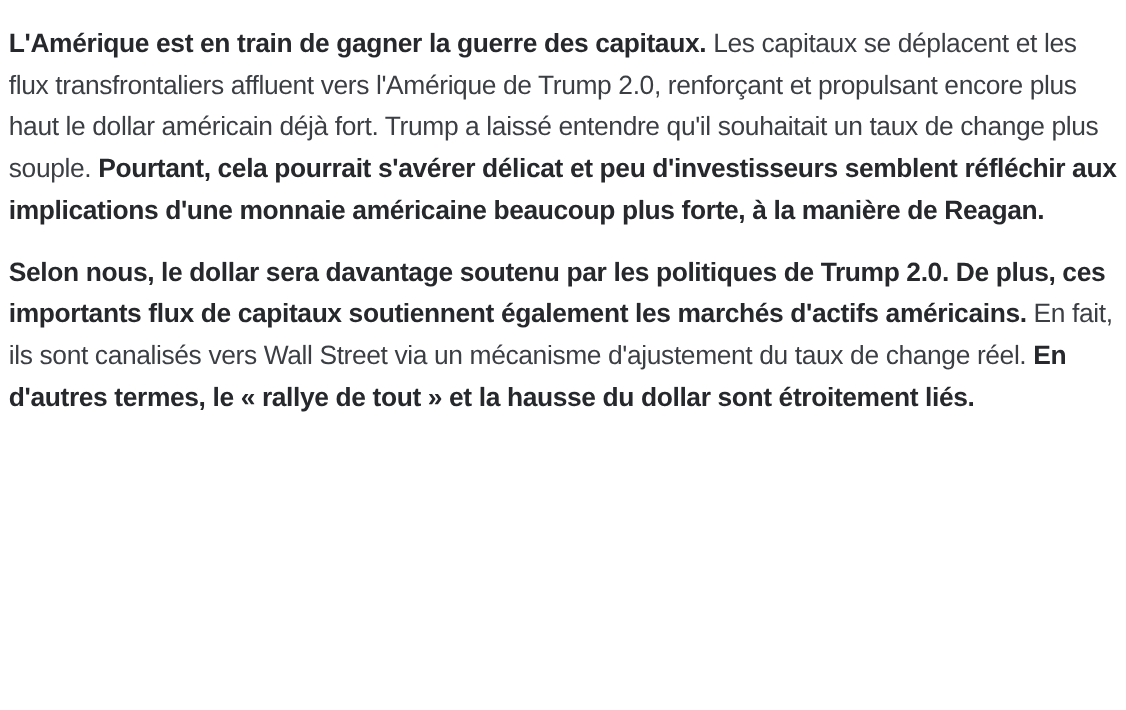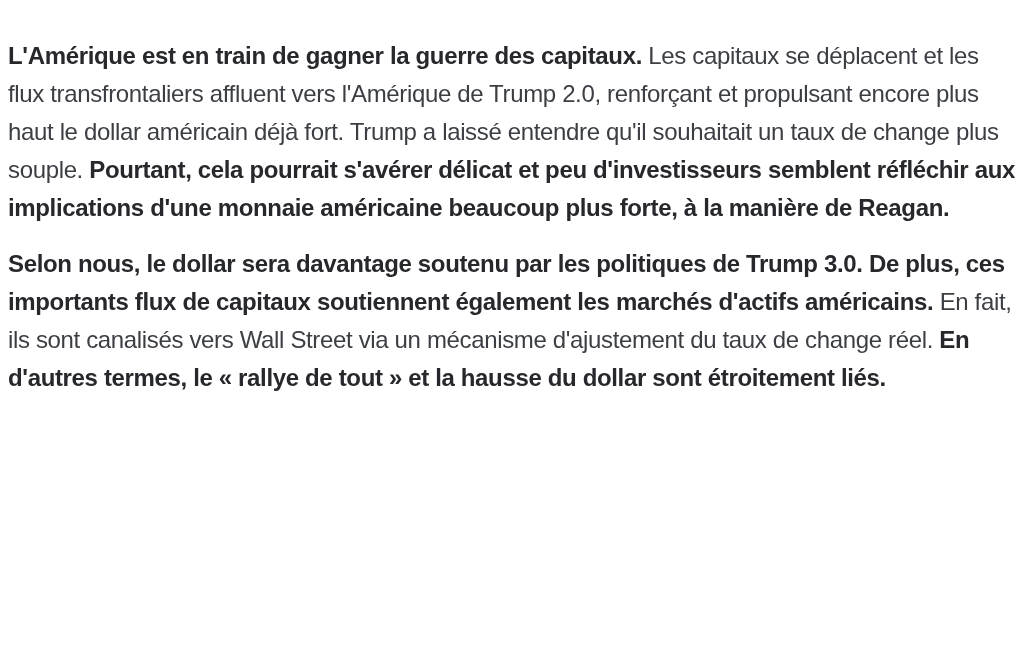--- a/index.html
+++ b/index.html
@@ -9,21 +9,21 @@
   }
   body {
     width: 1024px;
     height: 645px;
     overflow: hidden;
     font-family: "Liberation Sans", sans-serif;
   }
   .article {
     box-sizing: border-box;
     width: 1024px;
-    padding: 37px 6px 0 8px;
+    padding: 21px 6px 0 8px;
   }
   .article p {
     margin: 0 0 18px 0;
     font-size: 24px;
     line-height: 38px;
     letter-spacing: -0.35px;
     color: #3b3e43;
     font-weight: 400;
   }
   .article p strong {
@@ -34,17 +34,17 @@
 </head>
 <body>
 
 <main class="article">
   <p>
     <strong>L'Amérique est en train de gagner la guerre des capitaux.</strong>
     <span>Les capitaux se déplacent et les flux transfrontaliers affluent vers l'Amérique de Trump 2.0, renforçant et propulsant encore plus haut le dollar américain déjà fort. Trump a laissé entendre qu'il souhaitait un taux de change plus souple.</span>
     <strong>Pourtant, cela pourrait s'avérer délicat et peu d'investisseurs semblent réfléchir aux implications d'une monnaie américaine beaucoup plus forte, à la manière de Reagan.</strong>
   </p>
   <p>
-    <strong>Selon nous, le dollar sera davantage soutenu par les politiques de Trump 3.0. De plus, ces importants flux de capitaux soutiennent également les marchés d'actifs américains.</strong>
+    <strong>Selon nous, le dollar sera davantage soutenu par les politiques de Trump 2.0. De plus, ces importants flux de capitaux soutiennent également les marchés d'actifs américains.</strong>
     <span>En fait, ils sont canalisés vers Wall Street via un mécanisme d'ajustement du taux de change réel.</span>
     <strong>En d'autres termes, le « rallye de tout » et la hausse du dollar sont étroitement liés.</strong>
   </p>
 </main>
 
 </body></html>

